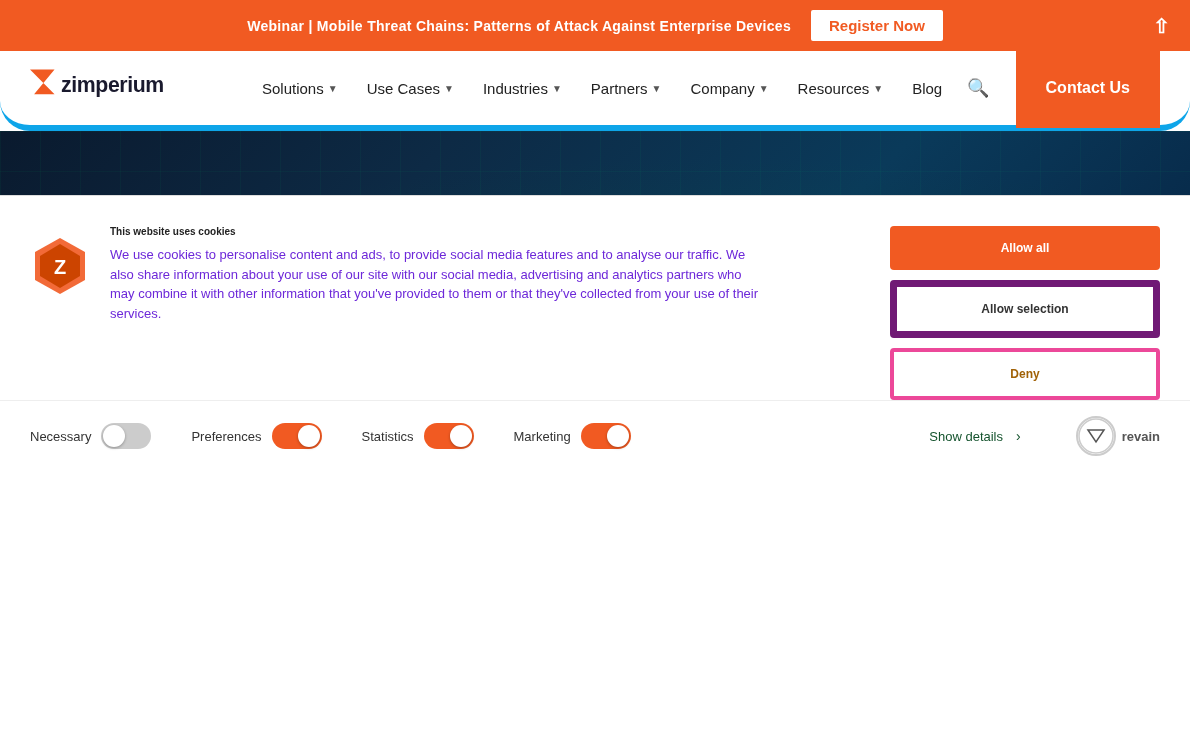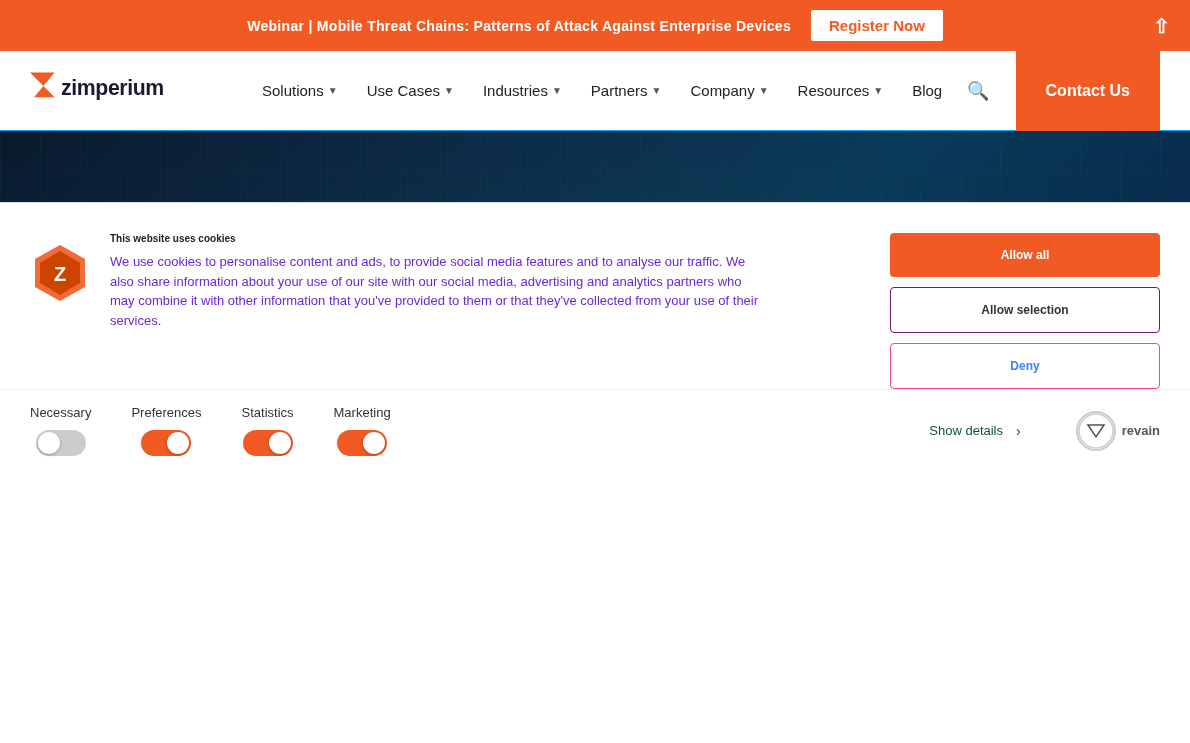--- a/index.html
+++ b/index.html
@@ -39,23 +39,24 @@
       cursor: pointer;
     }
 
     
     .navbar {
       background: white;
       display: flex;
       align-items: center;
       padding: 0 30px;
       height: 80px;
-      border-bottom: 1px solid #0ea5e9;
+      border-bottom: 6px solid #0ea5e9;
       position: relative;
       z-index: 10;
+      border-radius: 30px;
     }
     .logo {
       display: flex;
       align-items: center;
       margin-right: 40px;
     }
     .logo-svg { width: 180px; height: 50px; }
     .nav-links {
       display: flex;
       align-items: center;
@@ -227,42 +228,41 @@
       cursor: pointer;
       border-radius: 4px;
     }
     .btn-allow-all {
       background: #f15a22;
       color: white;
     }
     .btn-allow-selection {
       background: white;
       color: #333;
-      border: 1px solid #701a75;
+      border: 7px solid #701a75;
     }
     .btn-deny {
       background: white;
-      color: #3b82f6;
-      border: 1px solid #ec4899;
+      color: #a16207;
+      border: 4px solid #ec4899;
     }
 
     
     .cookie-toggles-row {
       background: white;
       display: flex;
       align-items: center;
       padding: 15px 30px;
       gap: 40px;
       border-top: 1px solid #eee;
     }
     .toggle-group {
       display: flex;
       align-items: center;
       gap: 10px;
-      flex-direction: column;
     }
     .toggle-label {
       font-size: 13px;
       color: #333;
       font-weight: 500;
     }
     .toggle-switch {
       width: 50px;
       height: 26px;
       border-radius: 13px;

